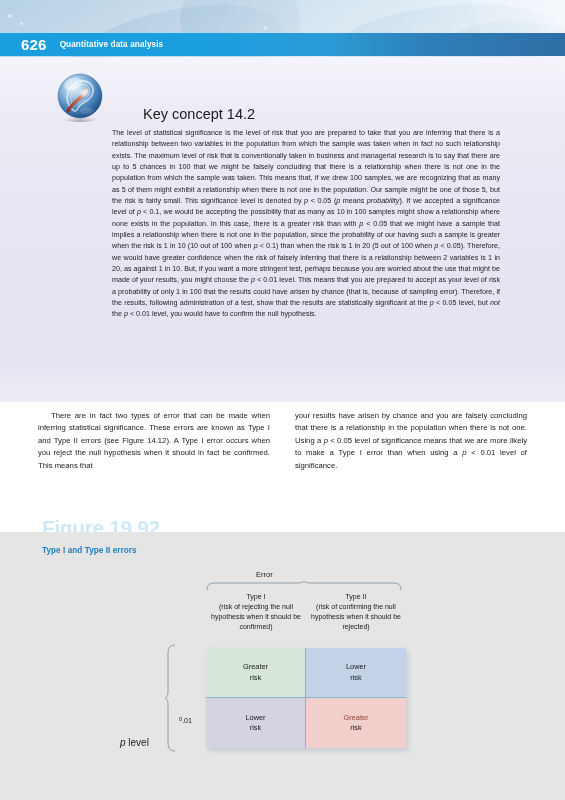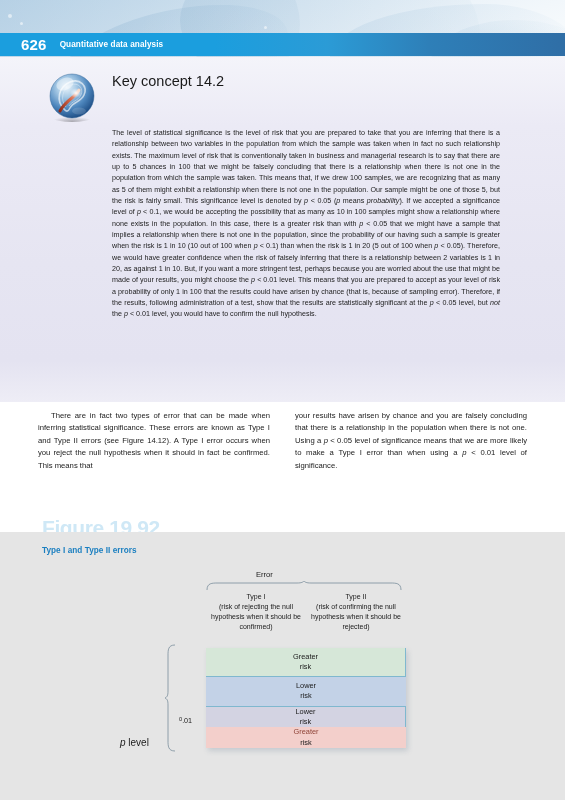--- a/index.html
+++ b/index.html
@@ -93,23 +93,24 @@
   
   .kc-box {
     position: absolute;
     left: 0; top: 57px;
     width: 565px;
     height: 345px;
     background: linear-gradient(180deg, #f4f4fa 0%, #ebeaf5 20%, #e6e5f2 60%, #e4e3f1 88%, #eeedf6 100%);
   }
   .kc-head {
     position: absolute;
-    left: 46px; top: 14px;
-    display: flex;
-    align-items: flex-start;
+    left: 54px; top: 14px;
+    display: flex;
+    align-items: flex-end;
+    gap: 23px;
   }
   .kc-icon {
     width: 52px;
     height: 52px;
     position: relative;
     flex: 0 0 auto;
   }
   .kc-title-wrap {
     margin-left: 14px;
     padding-top: 1px;
@@ -216,21 +217,21 @@
     color: #1a1a1a;
   }
   .col-head .ch-title { display: block; }
 
   .matrix {
     position: absolute;
     left: 86px; top: 78px;
     width: 200px;
     height: 100px;
     display: grid;
-    grid-template-columns: 1fr;
+    grid-template-columns: 1fr 1fr;
     grid-template-rows: 1fr 1fr;
     box-shadow: 2px 3px 5px rgba(90,115,135,.22);
   }
   .cell {
     display: flex;
     flex-direction: column;
     align-items: center;
     justify-content: center;
     font-size: 7.4px;
     line-height: 1.4;

